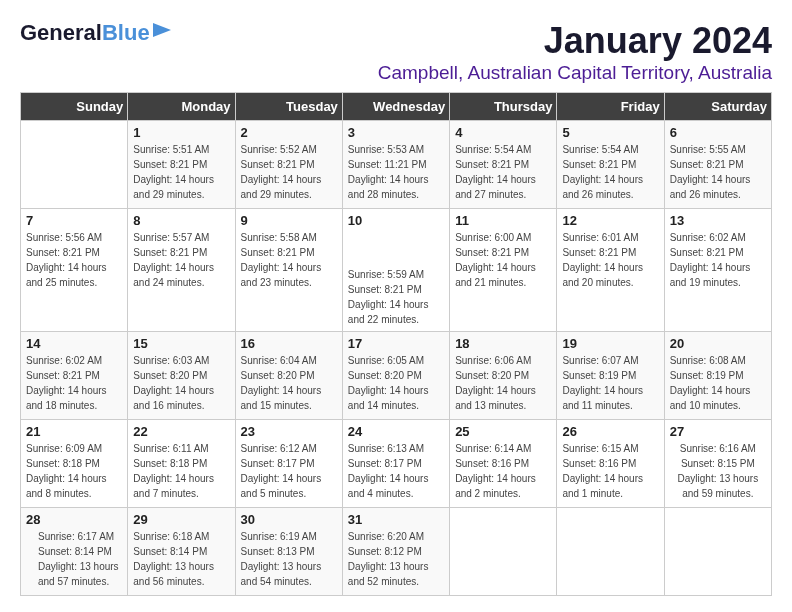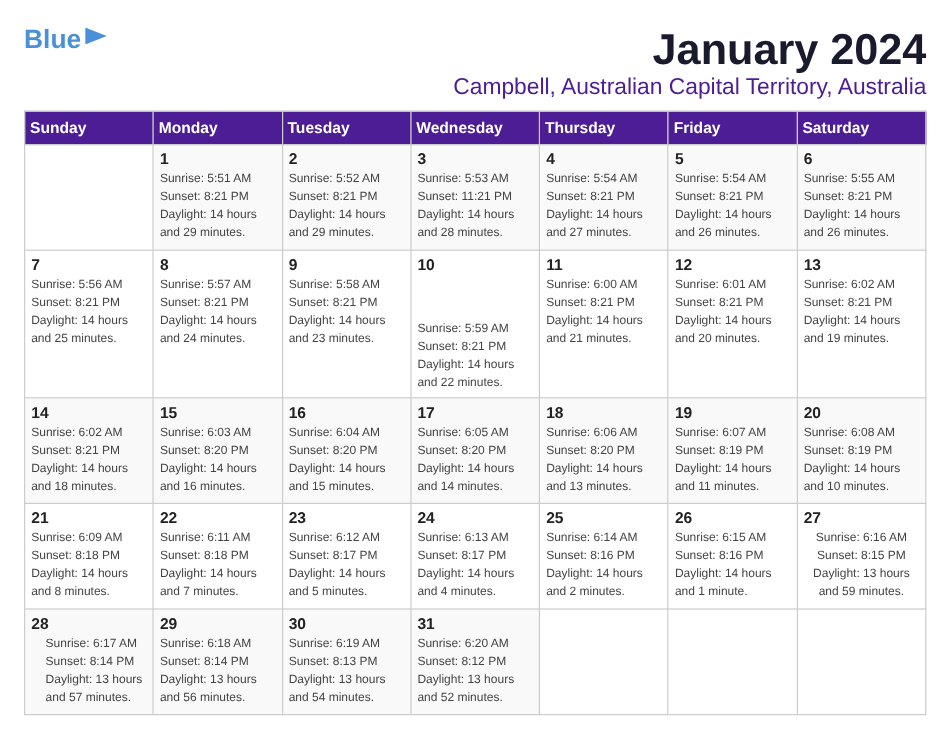--- a/index.html
+++ b/index.html
@@ -32,26 +32,26 @@
     .location-title {
       font-size: 19px;
       color: #4c1d95;
     }
     table {
       width: 100%;
       border-collapse: collapse;
       table-layout: fixed;
     }
     thead tr th {
-      background-color: #4c1d95;
+      background-color: #404040;
       color: #fff;
       font-size: 13px;
       font-weight: bold;
       padding: 6px 4px;
-      text-align: left;
+      text-align: right;
       border: 1px solid #ccc;
     }
     tbody tr td {
       vertical-align: top;
       border: 1px solid #ccc;
       padding: 4px 5px;
       height: 88px;
       font-size: 10.5px;
       color: #333;
       background: #fff;
@@ -74,20 +74,21 @@
     .empty-cell {
       background: #fff !important;
     }
   </style>
 </head>
 <body>
 
 <div class="header-area">
   <div class="logo">
     <div style="display:flex; align-items:center;">
+      <span style="font-size:22px; font-weight:bold; color:#1a1a2e;">General</span>
       <span style="font-size:22px; font-weight:bold; color:#4a90d9;">Blue</span>
       <span style="display:inline-block; margin-left:3px; margin-top:-2px;">
         <svg width="18" height="14" viewBox="0 0 18 14">
             <polygon points="0,0 0,14 18,7" fill="#4a90d9"></polygon>
           </svg>
       </span>
     </div>
   </div>
   <div class="title-area">
     <div class="month-title">January 2024</div>

